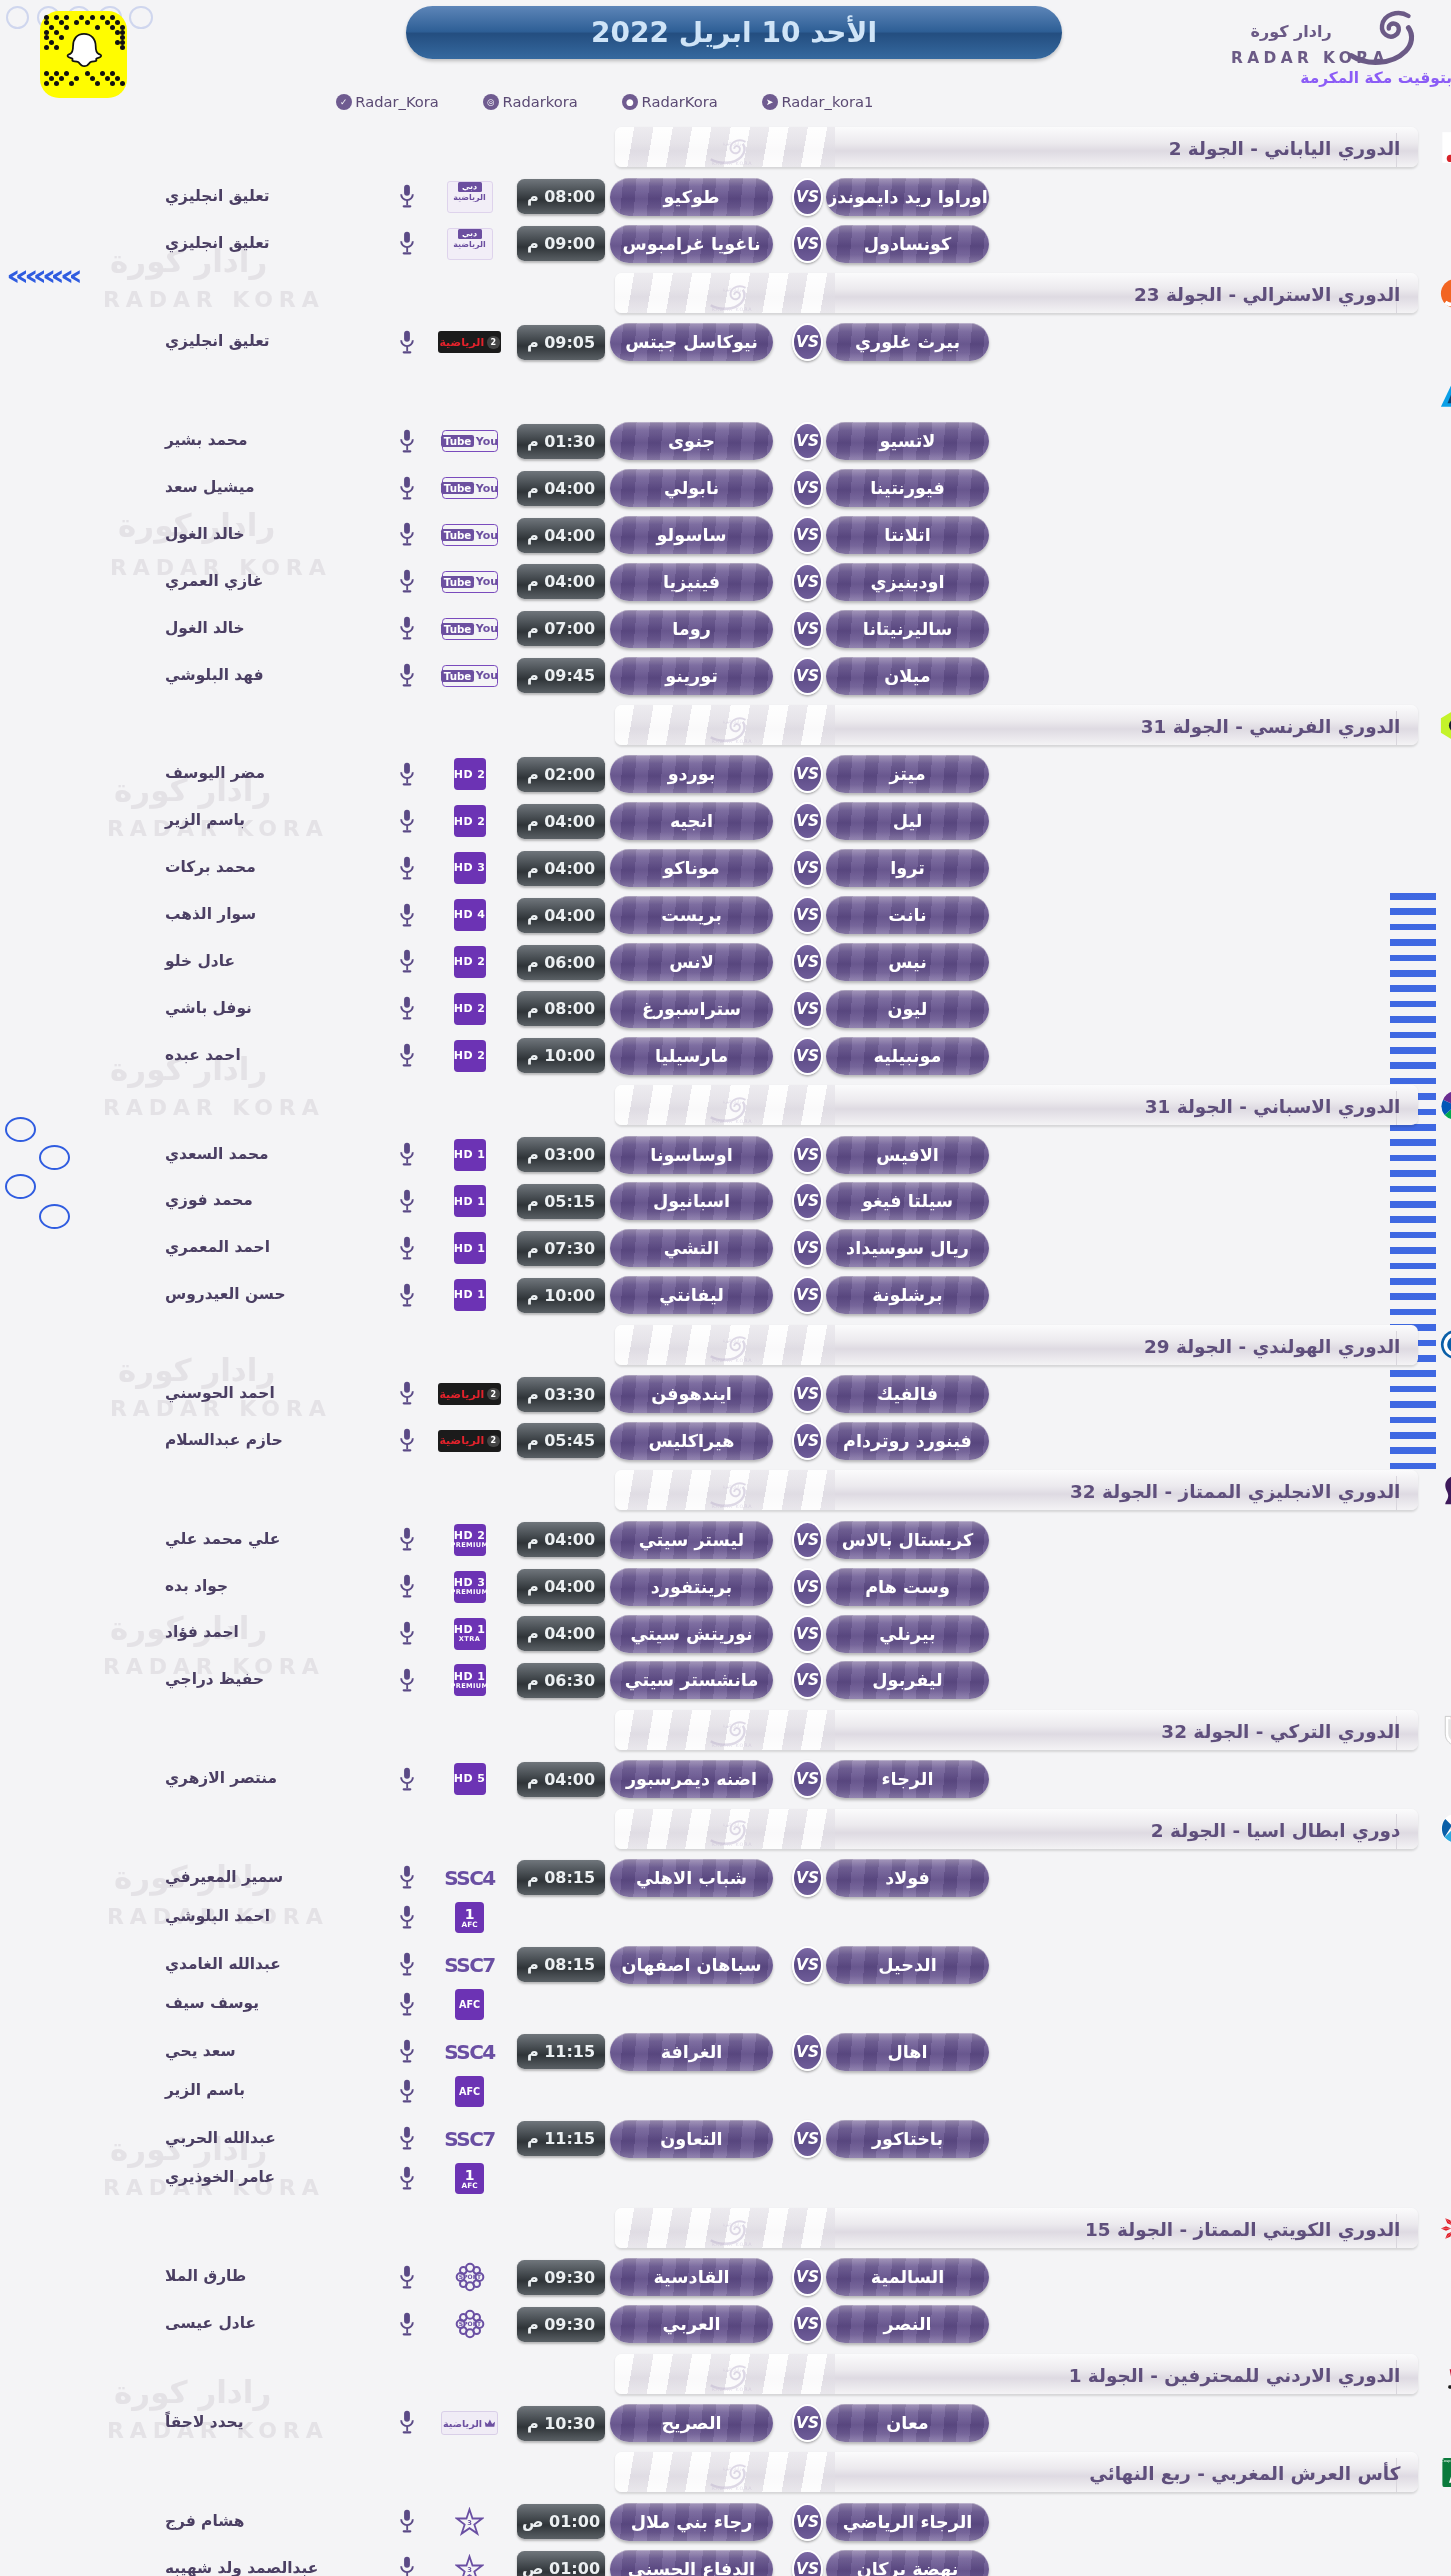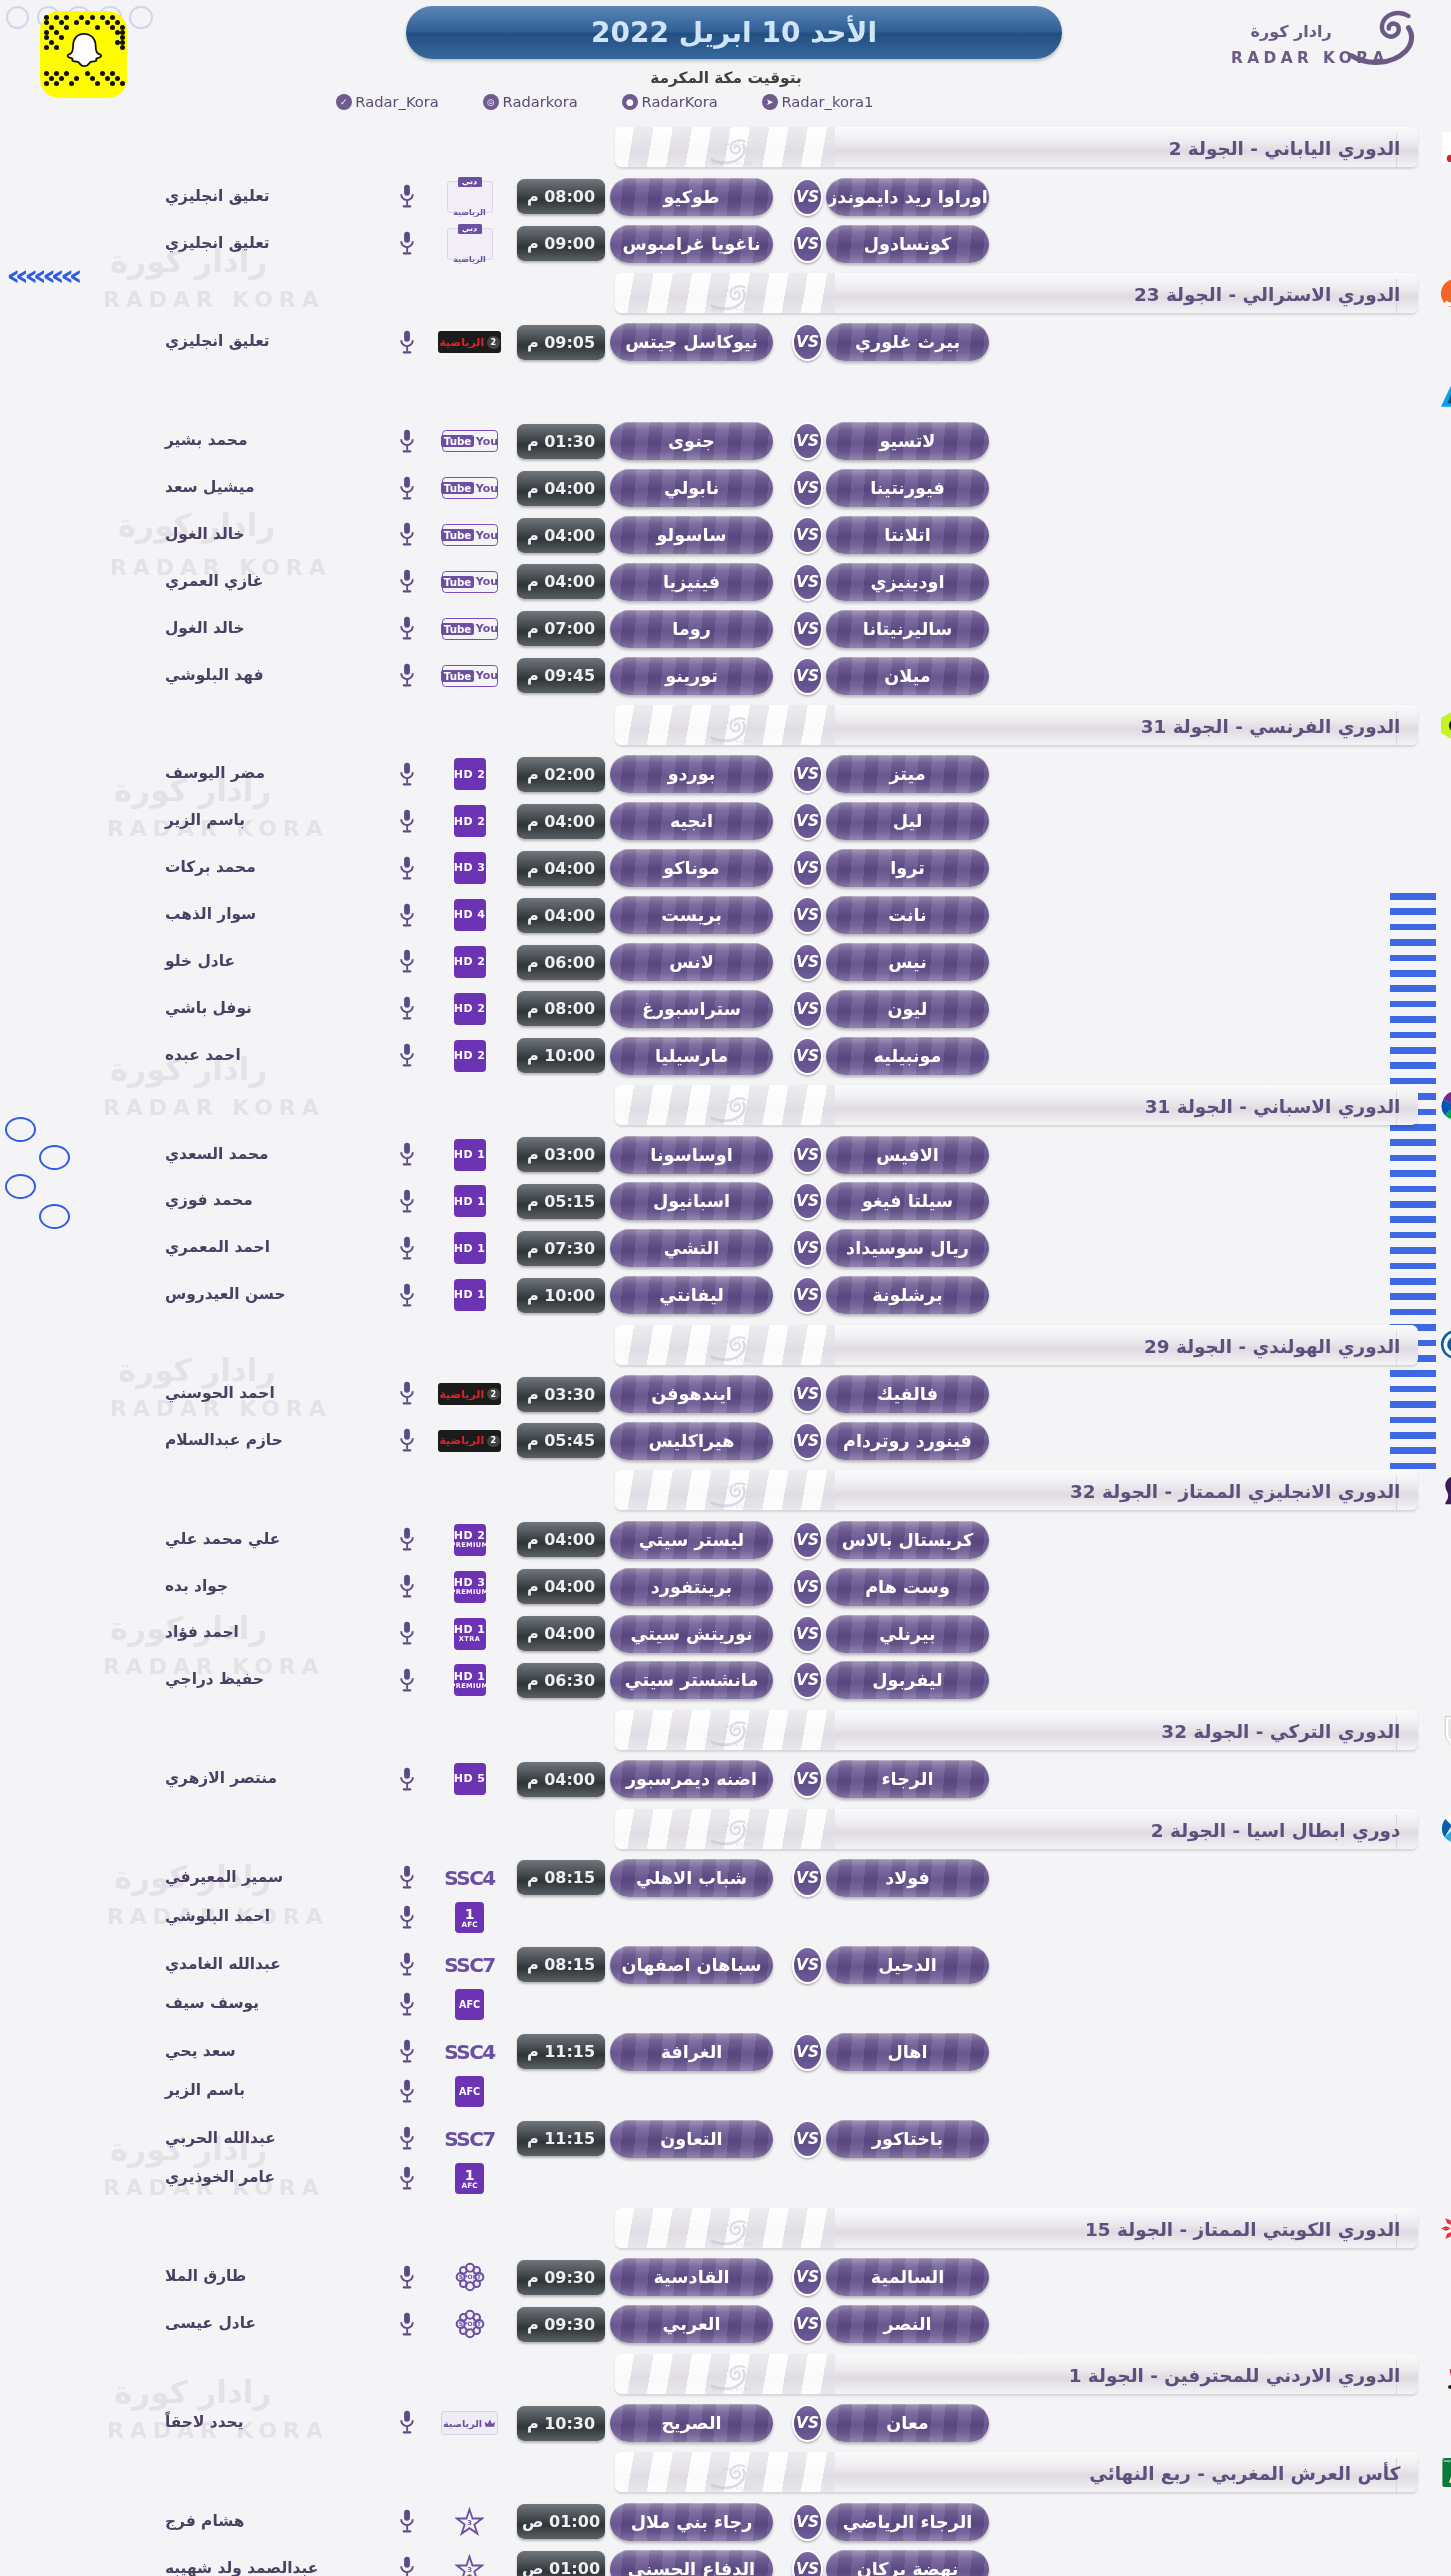--- a/index.html
+++ b/index.html
@@ -45,22 +45,22 @@
      border-radius:26.5px;box-shadow:0 2.2px 3.7px rgba(0,0,0,.22);
      display:flex;align-items:center;justify-content:center;
      color:#cfe4f7;font-size:28px;font-weight:bold;}
   .brand{position:absolute;right:10.3px;top:2.9px;width:243px;height:65px;}
   .brand-ar{position:absolute;right:110px;top:19px;font-size:16px;color:#6b5a86;
      font-weight:bold;letter-spacing:0.7px;}
   .brand-en{position:absolute;right:53px;top:46px;font-size:15.4px;color:#6b5a86;
      letter-spacing:4.4px;font-weight:bold;}
   .brand svg{position:absolute;right:13.2px;top:4.4px;}
 
-  .tz{position:absolute;left:0;right:0;top:69px;text-align:center;
-      font-size:15.4px;font-weight:bold;color:#404040;}
+  .tz{position:absolute;left:0;right:0;top:69px;text-align:right;
+      font-size:15.4px;font-weight:bold;color:#8b5cf6;}
   .socials{position:absolute;left:0;right:0;top:93px;
       display:flex;justify-content:center;gap:44px;direction:ltr;
       padding-right:243px;}
   .soc{display:flex;align-items:center;gap:3.7px;color:#5b4a74;font-size:14.7px;}
   .soc .b{width:16px;height:16px;border-radius:50%;background:#6f5b90;
      display:flex;align-items:center;justify-content:center;color:#fff;font-size:8.8px;}
 
   
   .wm{position:absolute;color:#e4e2e6;font-weight:bold;pointer-events:none;
       user-select:none;white-space:nowrap;}
@@ -127,22 +127,22 @@
   .subrow .comm{top:7.3px;}
 
   
   .chip{display:flex;align-items:center;justify-content:center;
      font-weight:bold;color:#fff;border-radius:3.7px;}
   .chip-hd{width:32px;height:32px;background:#6c33b4;flex-direction:column;
      font-size:12.5px;line-height:1.05;}
   .chip-hd b{font-size:11px;letter-spacing:0.4px;}
   .chip-hd em{font-style:normal;font-size:6.6px;letter-spacing:0.4px;}
   .chip-dubai{width:46px;height:32px;background:#f2eef7;border-radius:2.9px;
-     display:flex;flex-direction:column;align-items:center;justify-content:center;
-     border:0.7px solid #ded3ec;gap:20px;}
+     display:flex;flex-direction:column;align-items:center;justify-content:flex-start;
+     border:0.7px solid #ded3ec;}
   .chip-dubai .t{background:#6c4fa0;color:#fff;font-size:8px;padding:0.7px 4.4px;border-radius:1.5px;}
   .chip-dubai .b2{color:#6c4fa0;font-size:8px;font-weight:bold;margin-top:0.7px;}
   .chip-ad{width:63px;height:22px;background:#1b1b1b;border-radius:2.9px;
      display:flex;align-items:center;justify-content:center;gap:2.9px;}
   .chip-ad .r{color:#e2222b;font-size:11px;font-weight:bold;}
   .chip-ad .n{color:#fff;background:#444;border-radius:50%;width:12.5px;height:12.5px;
      display:flex;align-items:center;justify-content:center;font-size:8px;}
   .chip-yt{width:56px;height:22px;border:1.5px solid #7a4bbd;border-radius:3.7px;
      display:flex;align-items:center;justify-content:center;gap:1.5px;}
   .chip-yt .y{color:#6c4fa0;font-size:11px;font-weight:bold;}

